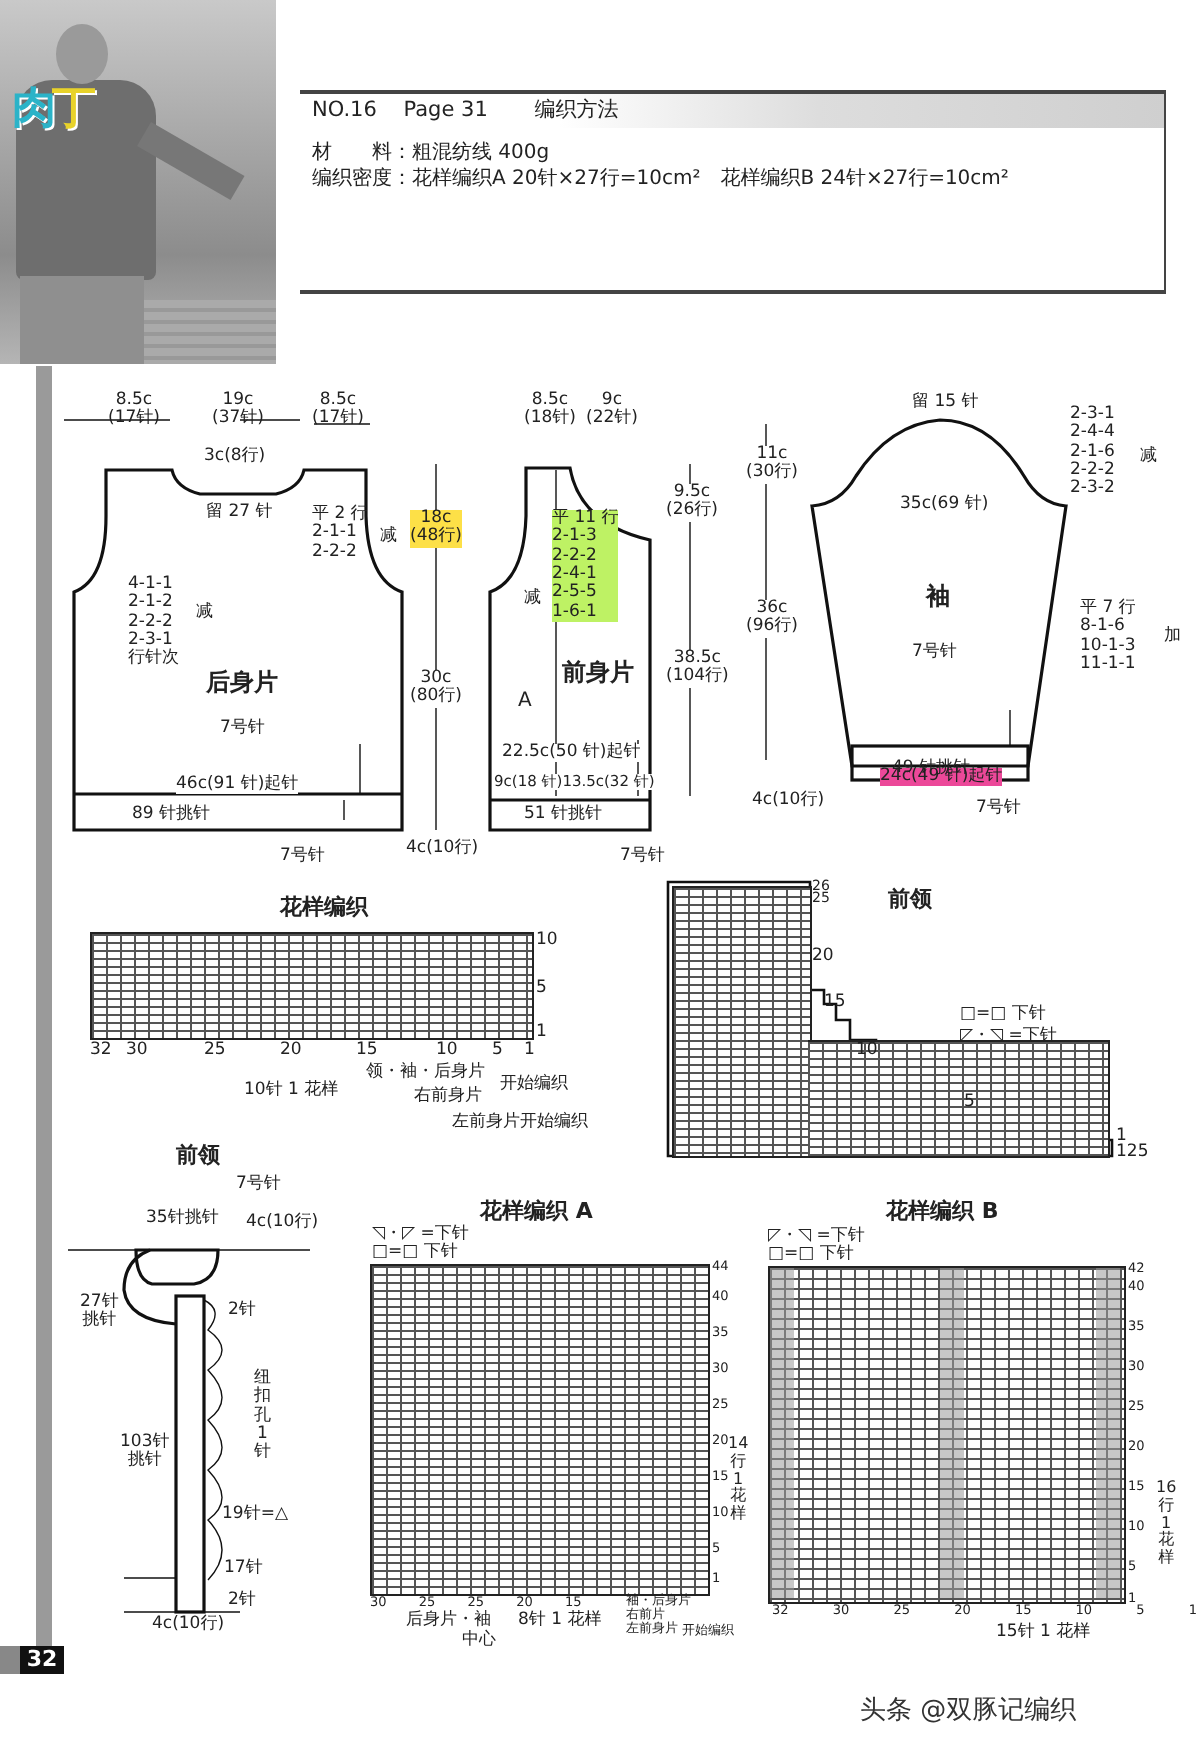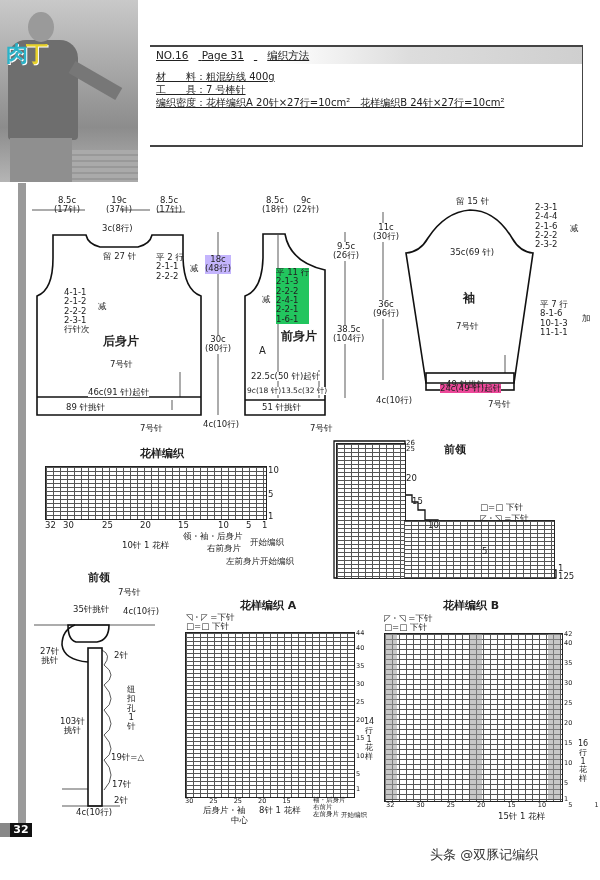--- a/index.html
+++ b/index.html
@@ -10,21 +10,21 @@
   .photo .figure { position:absolute; left:8px; top:40px; width:70px; height:100px; background:#6e6e6e; border-radius:18px 18px 4px 4px; }
   .photo .head { position:absolute; left:28px; top:12px; width:26px; height:30px; background:#9a9a9a; border-radius:50%; }
   .photo .skirt { position:absolute; left:10px; top:138px; width:62px; height:44px; background:#8f8f8f; }
   .photo .arm { position:absolute; left:72px; top:60px; width:54px; height:14px; background:#777; transform:rotate(30deg); transform-origin:left center; }
   .photo .steps { position:absolute; left:70px; top:150px; width:68px; height:32px; background:repeating-linear-gradient(180deg,#aaa 0 4px,#999 4px 6px); }
   .logo { left:6px; top:3px; font-size:22px; font-weight:bold; color:#2bb3c8; letter-spacing:-2px; text-shadow:1px 1px 0 #fff;margin-top:36px; }
   .logo span.y { color:#e8d22a; }
   .sidebar-bar { left:18px; top:183px; width:8px; height:640px; background:#9a9a9a; }
   .bottom-bar { left:0; top:823px; width:30px; height:14px; background:#888; }
   .page-no { left:10px; top:823px; width:22px; height:14px; background:#111; color:#fff; font-size:11px; font-weight:bold; text-align:center; line-height:14px; }
-  .header-box { left:150px; top:45px; width:432px; height:98px; border-top:2px solid #444; border-bottom:2px solid #444; border-right:1px solid #444;text-decoration:underline; }
+  .header-box { left:150px; top:45px; width:432px; height:98px; border-top:2px solid #444; border-bottom:2px solid #444; border-right:1px solid #444; }
   .header-box .titlebar { height:17px; background:linear-gradient(90deg,#fff 30%,#ddd 60%,#cfcfcf 100%); font-size:10.5px; line-height:17px; padding-left:6px; }
   .header-box .titlebar span { margin-right:10px; }
   .header-box .row { font-size:10px; line-height:13px; padding-left:6px; white-space:nowrap; }
   .header-box .rows { margin-top:6px; }
   .t { font-size:8.5px; white-space:nowrap; line-height:1.1; }
   .tc { text-align:center; }
   .title { font-size:11px; font-weight:bold; white-space:nowrap; }
   .piece-label { font-size:12px; font-weight:bold; }
   .grid { background-color:#fff; border:1px solid #222;
           background-image: linear-gradient(#555 1px, transparent 1px), linear-gradient(90deg, #555 1px, transparent 1px);
@@ -51,21 +51,20 @@
 <div class="abs page-no">32</div>
 
 <div class="abs header-box">
   <div class="titlebar">
     <span>NO.16</span>
     <span>Page 31</span>
     <span style="margin-left:10px">编织方法</span>
   </div>
   <div class="rows">
     <div class="row">材　　料：粗混纺线 400g</div>
-    <div class="row">工　　具：7 号棒针</div>
     <div class="row">编织密度：花样编织A  20针×27行=10cm²　花样编织B  24针×27行=10cm²</div>
   </div>
 </div>
 
 <svg width="600" height="880">
   <g stroke="#111" stroke-width="1.6" fill="none">
 
     <path d="M53,235 L86,235 Q88,244 100,247 L138,247 Q150,244 152,235 L183,235 L183,258 Q184,290 201,296 L201,415 L37,415 L37,296 Q53,290 53,258 Z"></path>
     <line x1="37" y1="397" x2="201" y2="397"></line>
 
@@ -129,45 +128,45 @@
     <div>2-1-2</div>
     <div>2-2-2</div>
     <div>2-3-1</div>
     <div>行针次</div>
 </div>
 <div class="abs t" style="left:98px;top:302px">减</div>
 <div class="abs piece-label" style="left:103px;top:333px">后身片</div>
 <div class="abs t" style="left:110px;top:360px">7号针</div>
 <div class="abs t" style="left:88px;top:388px;background:#fff">46c(91 针)起针</div>
 <div class="abs t" style="left:66px;top:403px">89 针挑针</div>
-<div class="abs t tc" style="left:205px;top:255px;background:#c4b5fd">
+<div class="abs t tc" style="left:205px;top:255px;background:#fde047">
     <div>18c</div>
     <div>(48行)</div>
   </div>
 <div class="abs t tc" style="left:205px;top:335px;background:#fff">
     <div>30c</div>
     <div>(80行)</div>
   </div>
 <div class="abs t" style="left:203px;top:420px">4c(10行)</div>
 <div class="abs t" style="left:140px;top:424px">7号针</div>
 
 <div class="abs t tc" style="left:262px;top:196px">
     <div>8.5c</div>
     <div>(18针)</div>
   </div>
 <div class="abs t tc" style="left:293px;top:196px">
     <div>9c</div>
     <div>(22针)</div>
   </div>
-<div class="abs t" style="left:276px;top:268px;background:#22c55e">
+<div class="abs t" style="left:276px;top:255px;background:#bef264">
   <div>平 11 行</div>
     <div>2-1-3</div>
     <div>2-2-2</div>
     <div>2-4-1</div>
-    <div>2-2-1</div>
+    <div>2-5-5</div>
     <div>1-6-1</div>
 </div>
 <div class="abs t" style="left:262px;top:295px">减</div>
 <div class="abs piece-label" style="left:281px;top:328px">前身片</div>
 <div class="abs t" style="left:259px;top:345px;font-size:10px">A</div>
 <div class="abs t tc" style="left:333px;top:242px;background:#fff">
     <div>9.5c</div>
     <div>(26行)</div>
   </div>
 <div class="abs t tc" style="left:333px;top:325px;background:#fff">

